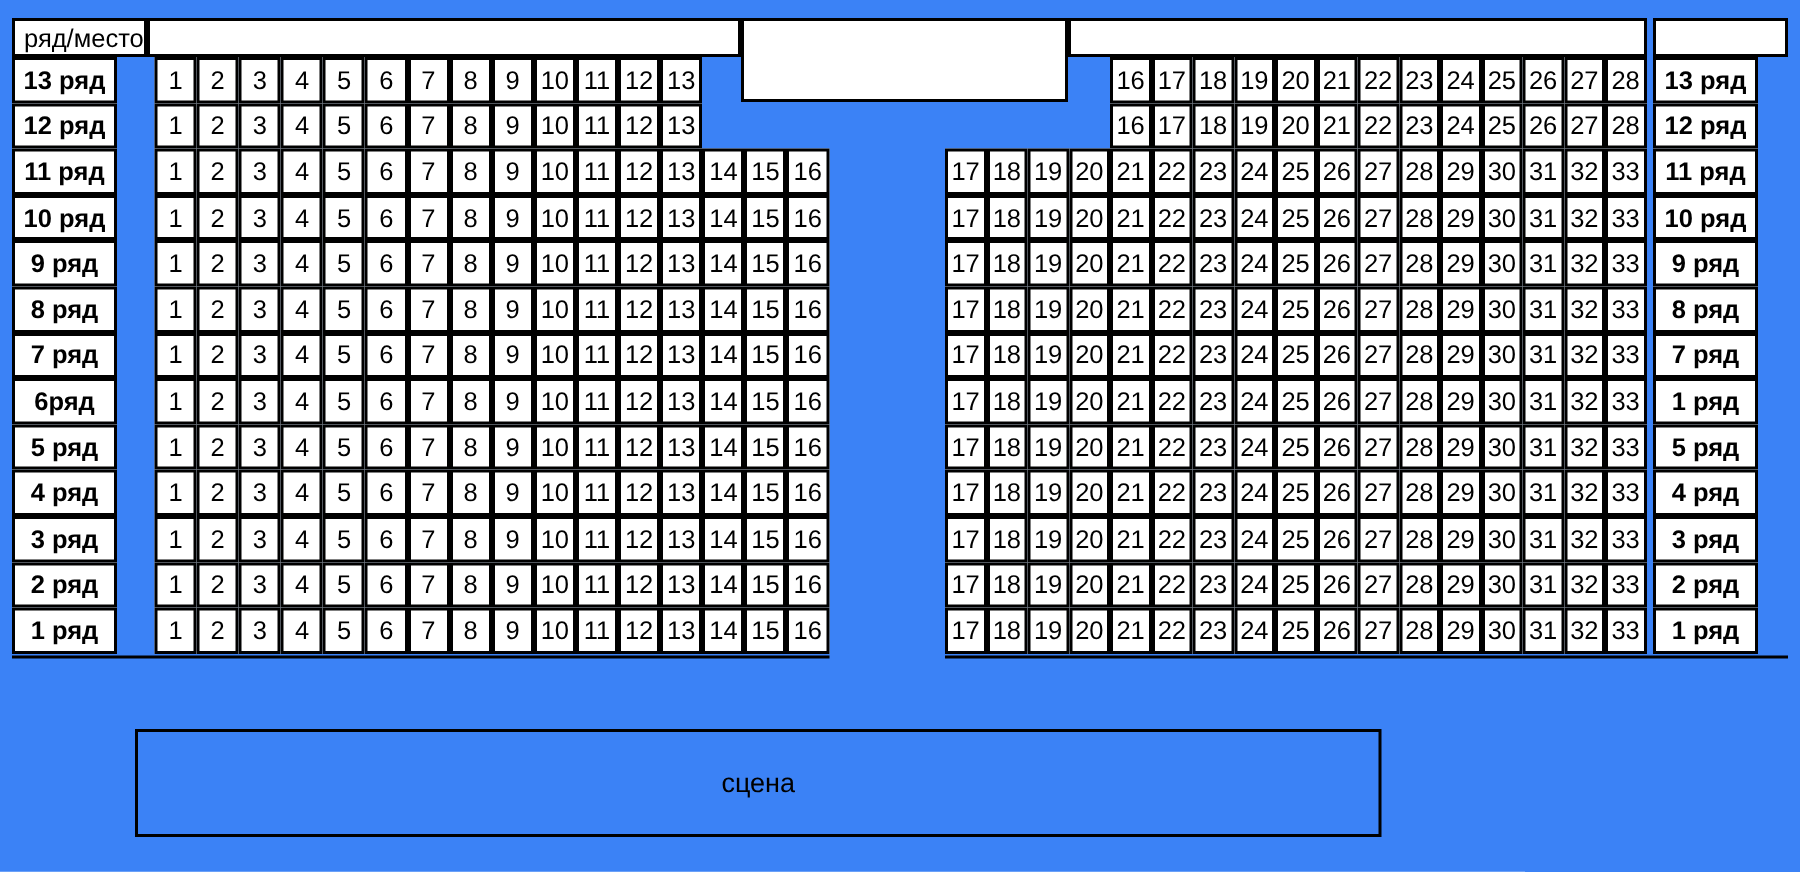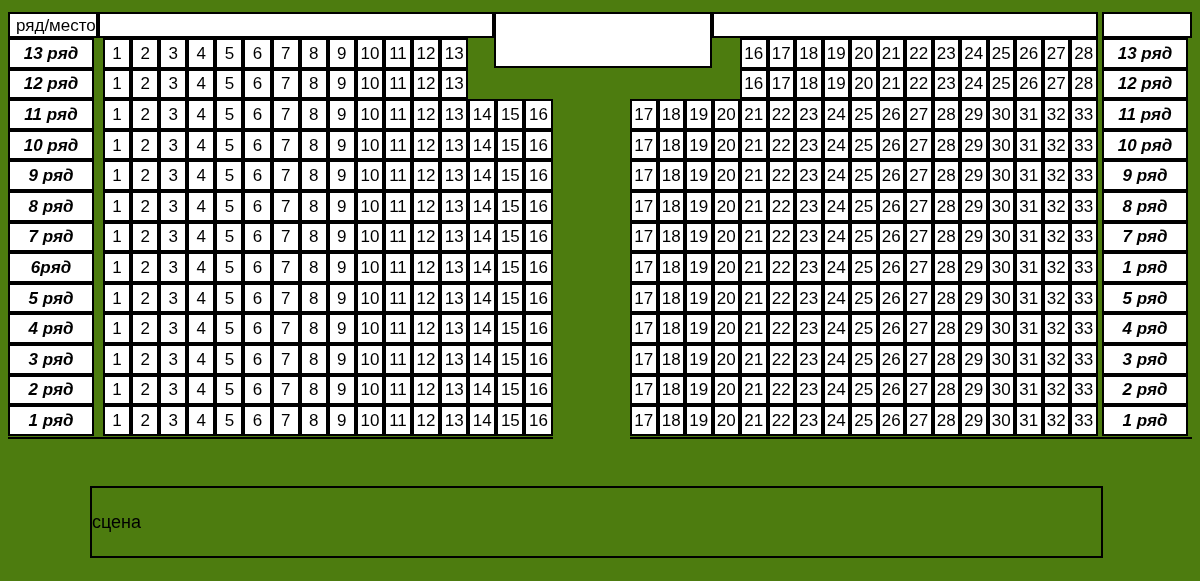--- a/index.html
+++ b/index.html
@@ -46,53 +46,52 @@
     width:386px; height:26px;
   }
   .right-header{
     position:absolute; left:1102px; top:12px;
     width:90px; height:26px;
   }
   
   #left-labels{ position:absolute; left:8px;    top:38px; }
   #right-labels{position:absolute; left:1102px; top:38px; }
   .label-cell{
-    width:86px; height:30.6px;
+    width:70px; height:30.6px;
     font-weight:bold;
-    font-style:italic;
   }
   
   #left-seats{ position:absolute; left:103px; top:38px; }
   #right-seats{position:absolute; left:630px; top:38px; }
   .seat-row{ display:flex; height:30.6px; }
   .seat-cell{ height:30.6px; }
   .left-seat{ width:28.1px; }
   .right-seat{ width:27.5px; }
   .seat-row.indent{ padding-left:110px; }
   
   .bottom-line{
     position:absolute; top:437px; height:0;
     border-top:2px solid #000;
   }
   .bottom-line.bl-left{ left:8px;   width:545px; }
   .bottom-line.bl-right{left:630px; width:562px; }
   
   .stage{
     position:absolute; left:90px; top:486px;
-    width:1013px; height:72px;
+    width:831px; height:72px;
     box-sizing:border-box;
     border:2px solid #000;
-    display:flex; align-items:center; justify-content:flex-start;
+    display:flex; align-items:center; justify-content:center;
     font-size:18px;
   }
 </style>
 </head>
 <body>
 
-<div class="hall" style="background: #4d7c0f; color: rgb(0, 0, 0);">
+<div class="hall" style="background: #3b82f6; color: rgb(0, 0, 0);">
 
   <div class="cell corner">ряд/место</div>
 
   <div class="cell strip-left"></div>
 
   <div class="cell mid-box"></div>
 
   <div class="cell strip-right"></div>
 
   <div class="cell right-header"></div>

